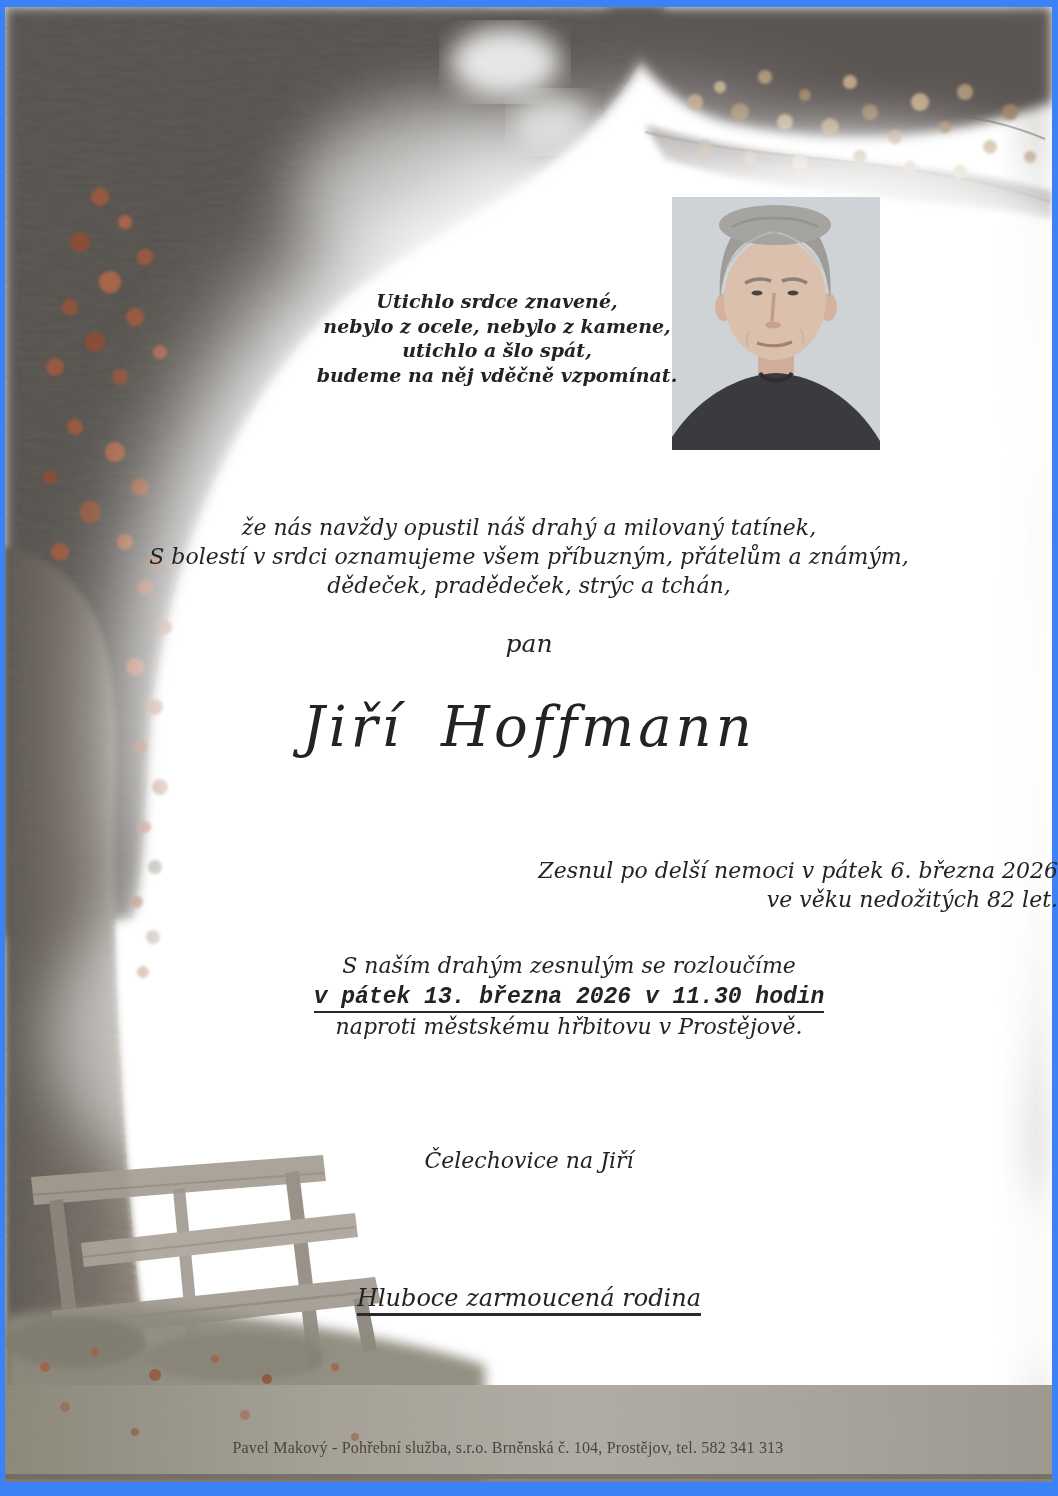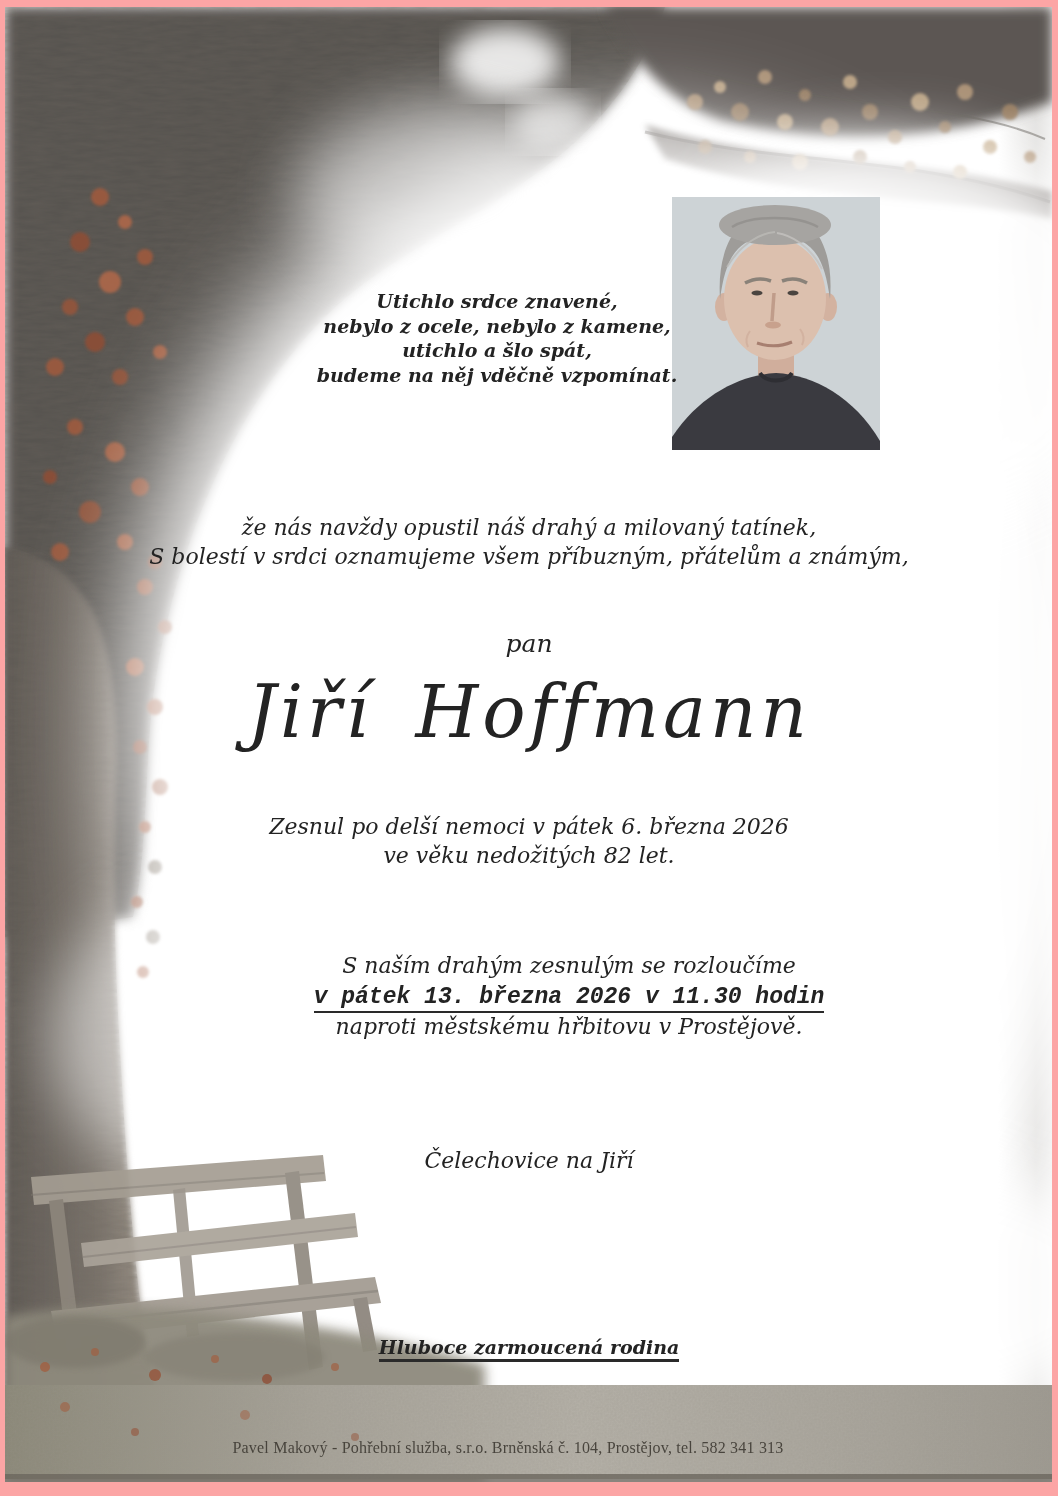--- a/index.html
+++ b/index.html
@@ -1,30 +1,30 @@
 <!DOCTYPE html>
 <html><head>
 <meta charset="utf-8">
 <style>
   html,body{margin:0;padding:0;background:#ffffff;}
-  .page{position:relative;width:1058px;height:1496px;background:#fca5a5;overflow:hidden;
+  .page{position:relative;width:1058px;height:1496px;background:#3b82f6;overflow:hidden;
         font-family:"DejaVu Serif","Liberation Serif",serif;color:#232323;}
   .bg{position:absolute;left:5px;top:7px;width:1047px;height:1475px;}
   .photo{position:absolute;left:672px;top:197px;width:208px;height:253px;overflow:hidden;}
   .txt{position:absolute;left:0;width:1058px;text-align:center;font-style:italic;}
   .poem{top:289px;left:-32px;font-weight:bold;font-size:19px;line-height:24.5px;}
   .annc{top:513px;font-size:22px;line-height:29px;}
   .pan{top:629px;font-size:25px;}
-  .name{top:660px;font-size:72px;letter-spacing:4px;word-spacing:16px;line-height:104px;}
-  .death{top:812px;font-size:22px;line-height:29px;}
+  .name{top:675px;font-size:56px;letter-spacing:4px;word-spacing:16px;line-height:104px;}
+  .death{top:856px;font-size:22px;line-height:29px;text-align:right;}
   .funeral{top:951px;font-size:22px;line-height:30px;padding-left:40px;}
   .funeral .dt{font-weight:bold;font-size:23px;font-family:Liberation Mono, monospace;}
   .u{border-bottom:2px solid #2a2a2a;padding-bottom:1px;}
   .place{top:1148px;font-size:22px;}
-  .closing{top:1336px;font-size:19px;font-weight:bold;}
+  .closing{top:1284px;font-size:24px;font-weight:normal;}
   .closing .u{border-bottom:3px solid #2a2a2a;}
   .footer{top:1439px;left:-21px;font-style:normal;font-size:16px;
           font-family:"Liberation Serif",serif;color:#3e3a33;letter-spacing:.2px;opacity:.9;}
 </style>
 </head>
 <body>
 
 <div class="page">
 
   <svg class="bg" viewBox="0 0 1047 1475" xmlns="http://www.w3.org/2000/svg">
@@ -243,20 +243,21 @@
   <div class="txt poem">
     <div>Utichlo srdce znavené,</div>
     <div>nebylo z ocele, nebylo z kamene,</div>
     <div>utichlo a šlo spát,</div>
     <div>budeme na něj vděčně vzpomínat.</div>
   </div>
 
   <div class="txt annc">
     <div>že nás navždy opustil náš drahý a milovaný tatínek,</div>
     <div>S bolestí v srdci oznamujeme všem příbuzným, přátelům a známým,</div>
+    <div>dědeček, pradědeček, strýc a tchán,</div>
   </div>
 
   <div class="txt pan">pan</div>
 
   <div class="txt name">Jiří Hoffmann</div>
 
   <div class="txt death">
     <div>Zesnul po delší nemoci v pátek 6. března 2026</div>
     <div>ve věku nedožitých 82 let.</div>
   </div>

